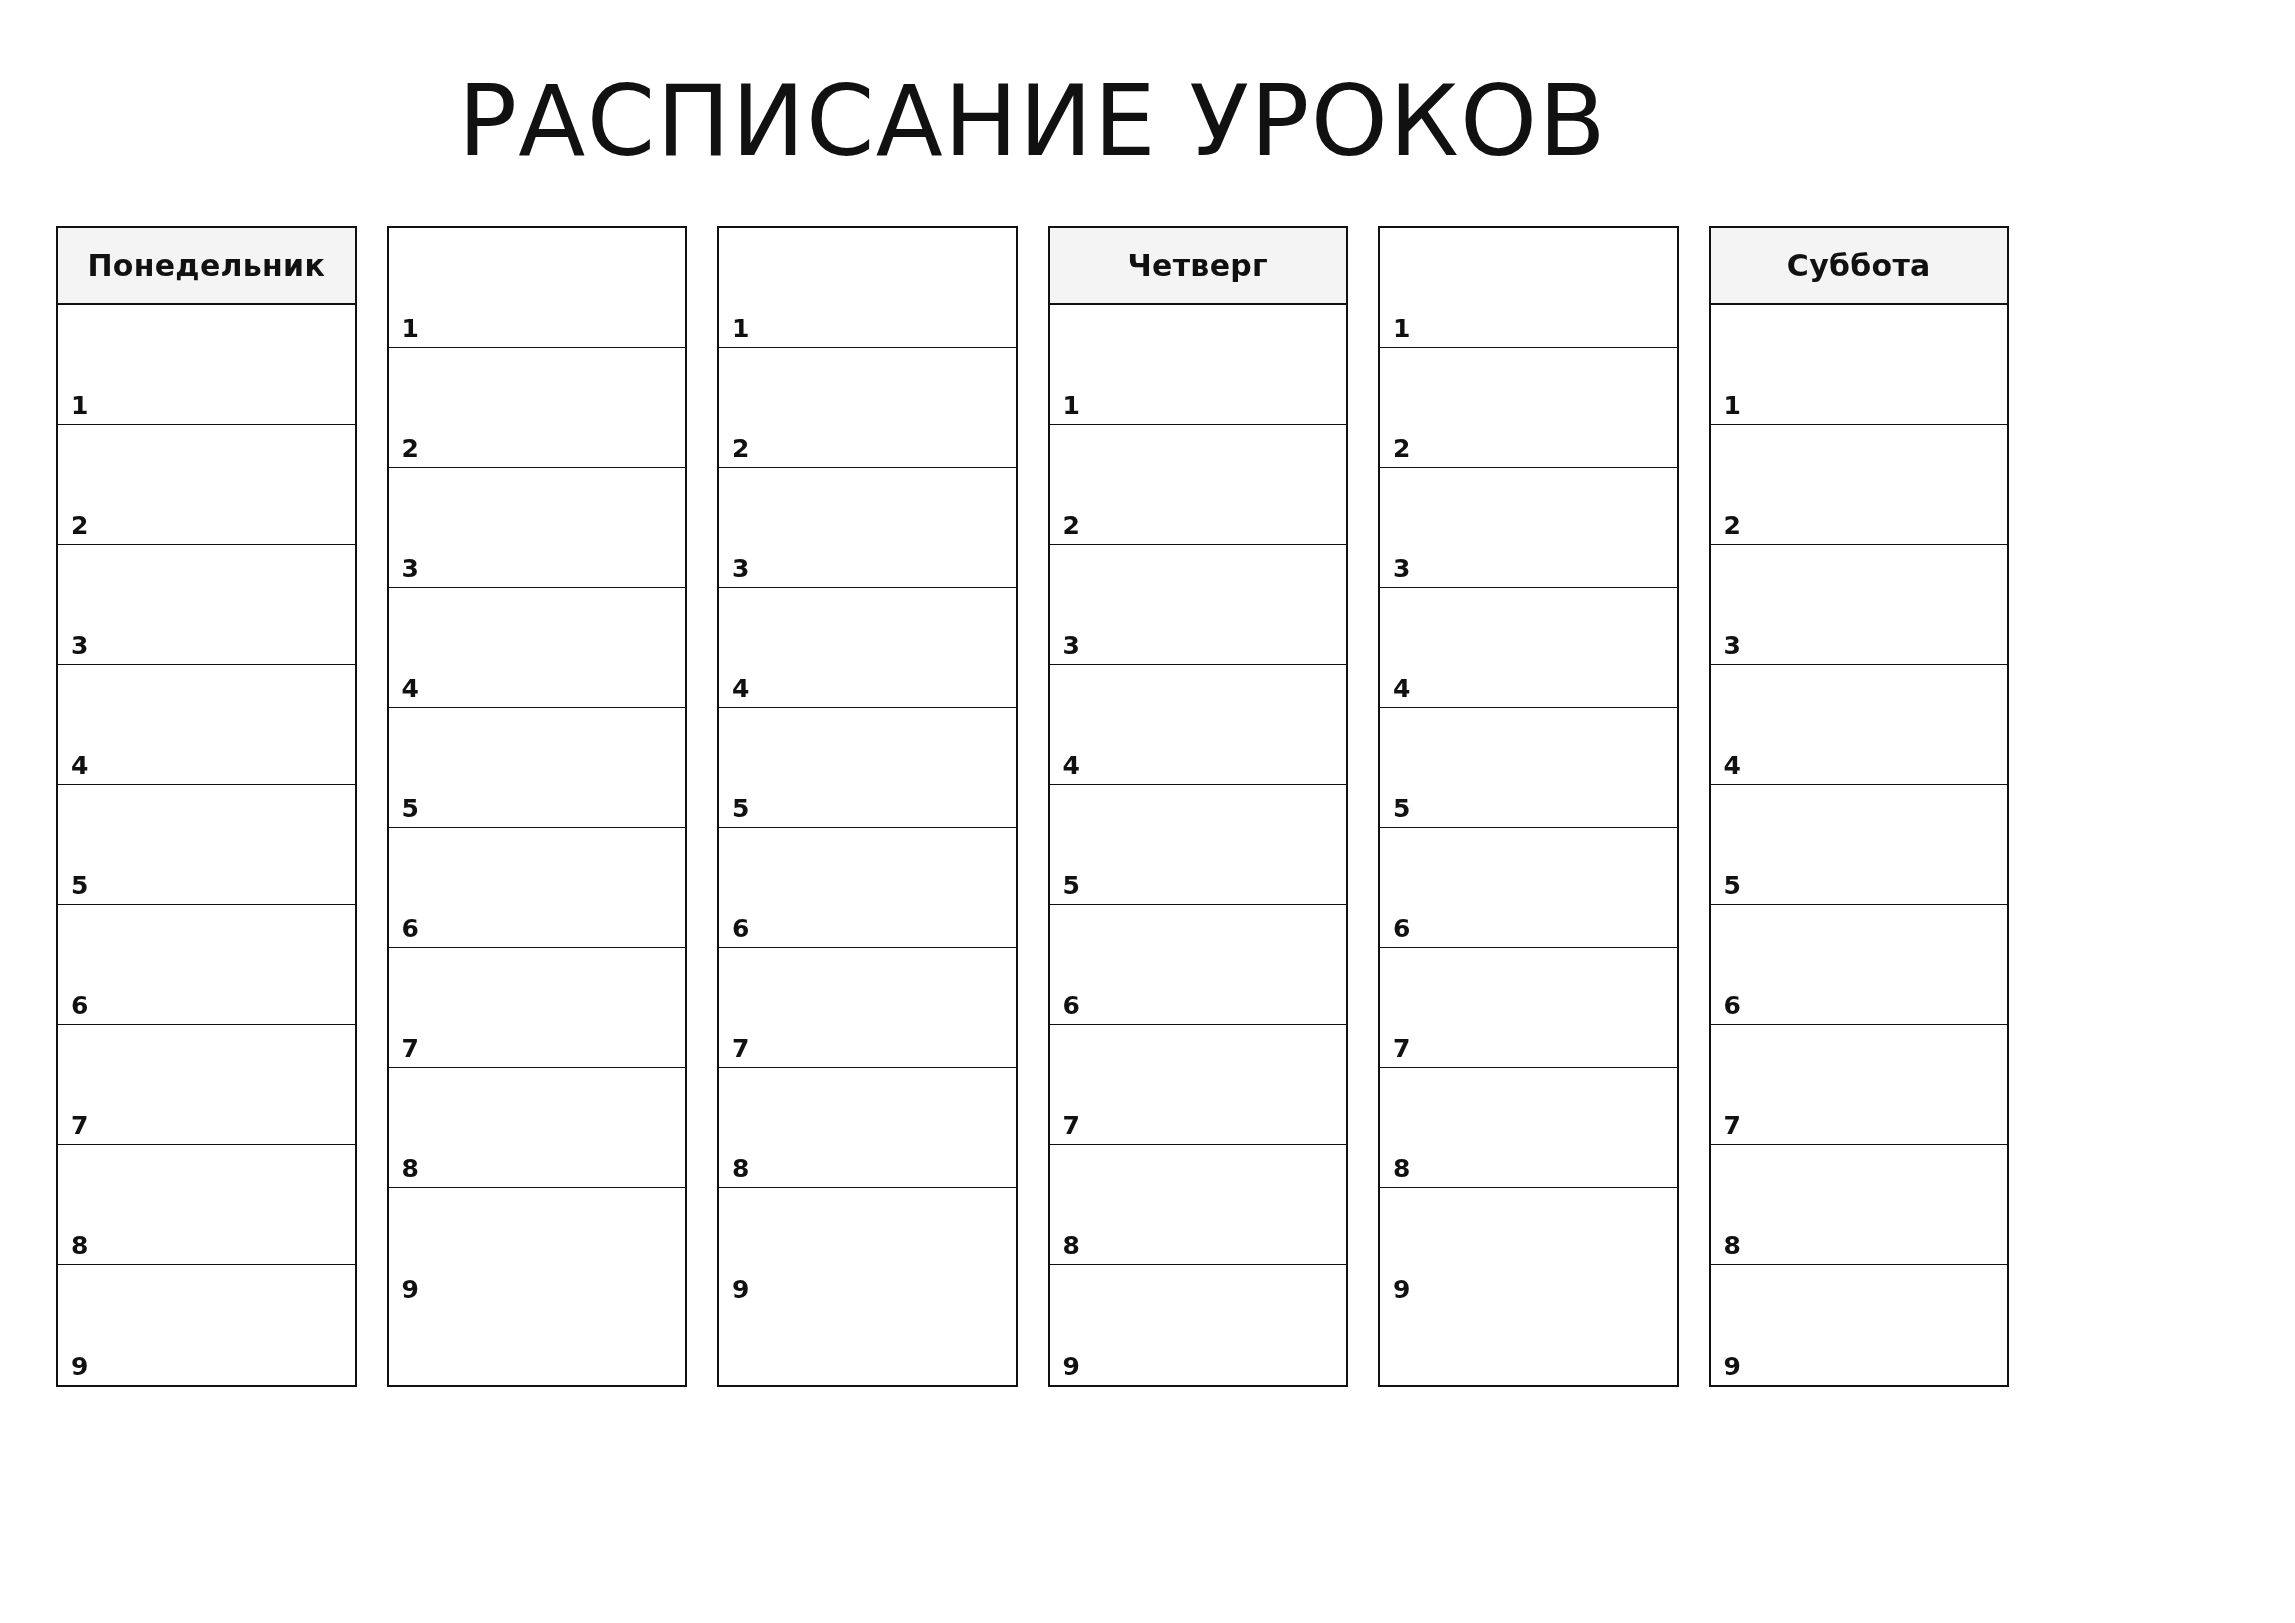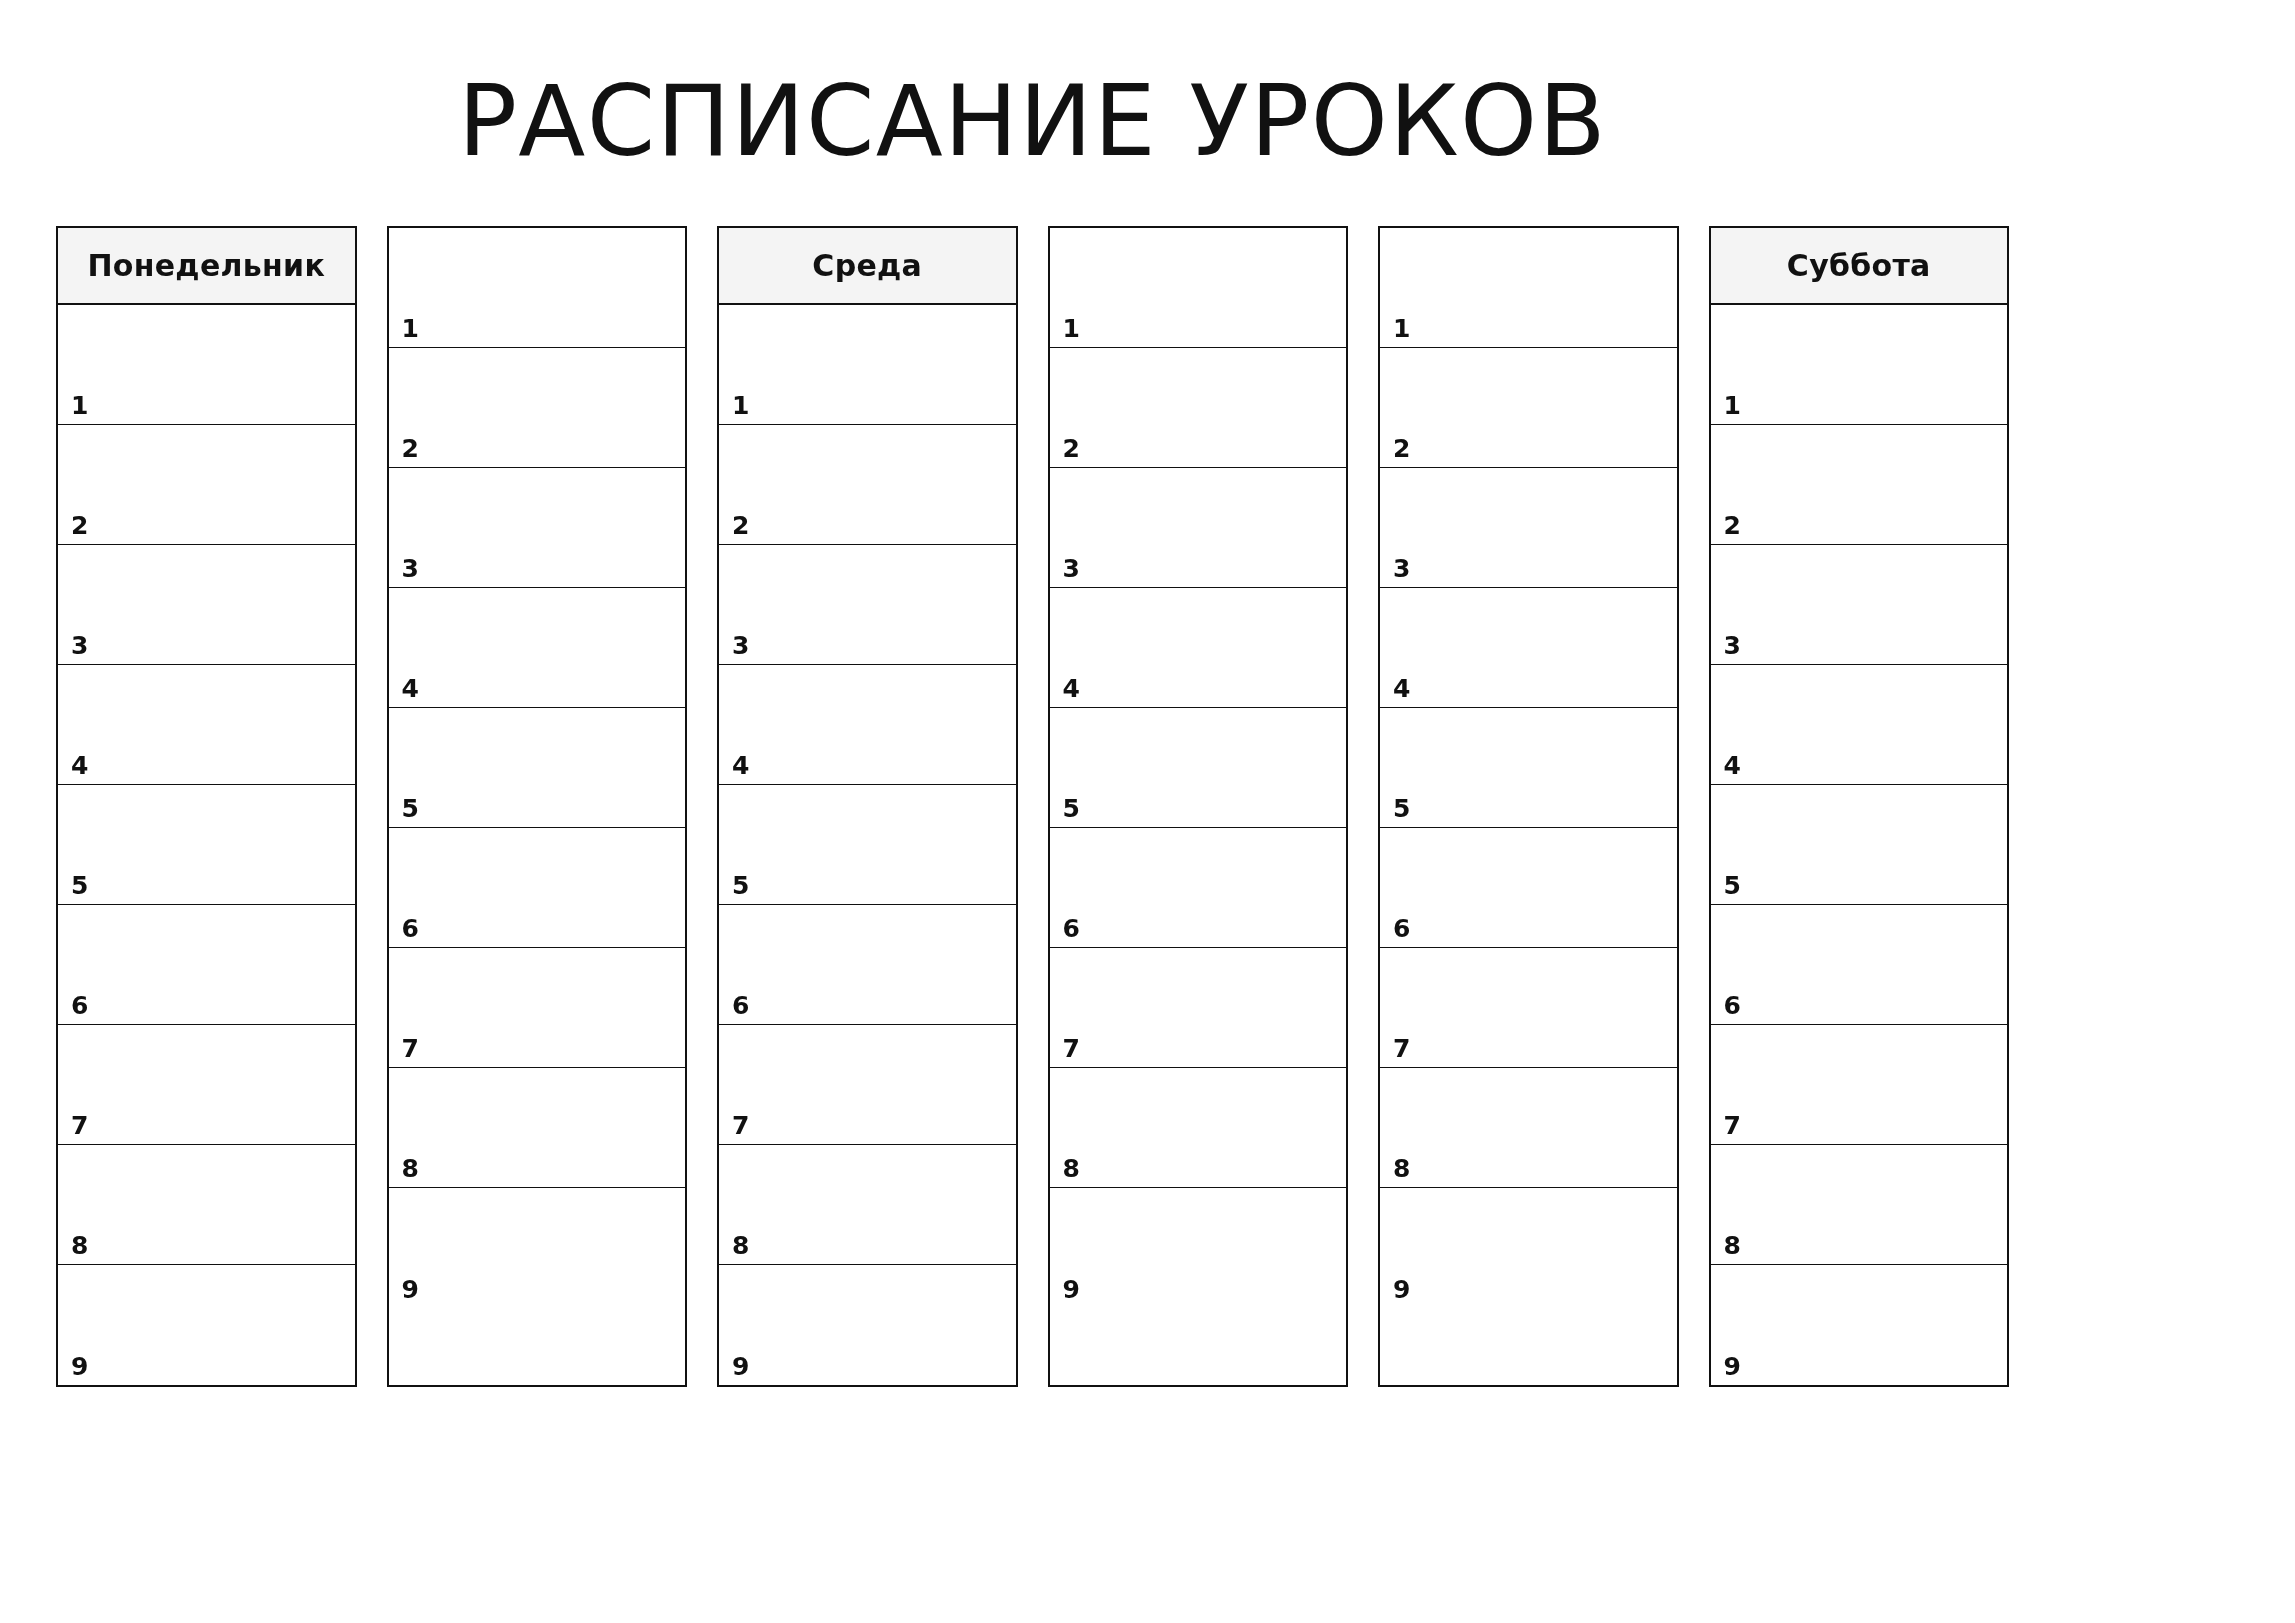--- a/index.html
+++ b/index.html
@@ -155,53 +155,53 @@
         <div class="slot">
             <span class="slot-num">8</span>
           </div>
         <div class="slot">
             <span class="slot-num">9</span>
           </div>
       </div>
     </div>
 
     <div class="day-column">
-      <div class="day-header">Среда</div>
-      <div class="slots">
-        <div class="slot">
-            <span class="slot-num">1</span>
-          </div>
-        <div class="slot">
-            <span class="slot-num">2</span>
-          </div>
-        <div class="slot">
-            <span class="slot-num">3</span>
-          </div>
-        <div class="slot">
-            <span class="slot-num">4</span>
-          </div>
-        <div class="slot">
-            <span class="slot-num">5</span>
-          </div>
-        <div class="slot">
-            <span class="slot-num">6</span>
-          </div>
-        <div class="slot">
-            <span class="slot-num">7</span>
-          </div>
-        <div class="slot">
-            <span class="slot-num">8</span>
-          </div>
-        <div class="slot">
-            <span class="slot-num">9</span>
-          </div>
-      </div>
-    </div>
-
-    <div class="day-column">
+      <div class="slots">
+        <div class="slot">
+            <span class="slot-num">1</span>
+          </div>
+        <div class="slot">
+            <span class="slot-num">2</span>
+          </div>
+        <div class="slot">
+            <span class="slot-num">3</span>
+          </div>
+        <div class="slot">
+            <span class="slot-num">4</span>
+          </div>
+        <div class="slot">
+            <span class="slot-num">5</span>
+          </div>
+        <div class="slot">
+            <span class="slot-num">6</span>
+          </div>
+        <div class="slot">
+            <span class="slot-num">7</span>
+          </div>
+        <div class="slot">
+            <span class="slot-num">8</span>
+          </div>
+        <div class="slot">
+            <span class="slot-num">9</span>
+          </div>
+      </div>
+    </div>
+
+    <div class="day-column">
+      <div class="day-header">Четверг</div>
       <div class="slots">
         <div class="slot">
             <span class="slot-num">1</span>
           </div>
         <div class="slot">
             <span class="slot-num">2</span>
           </div>
         <div class="slot">
             <span class="slot-num">3</span>
           </div>

